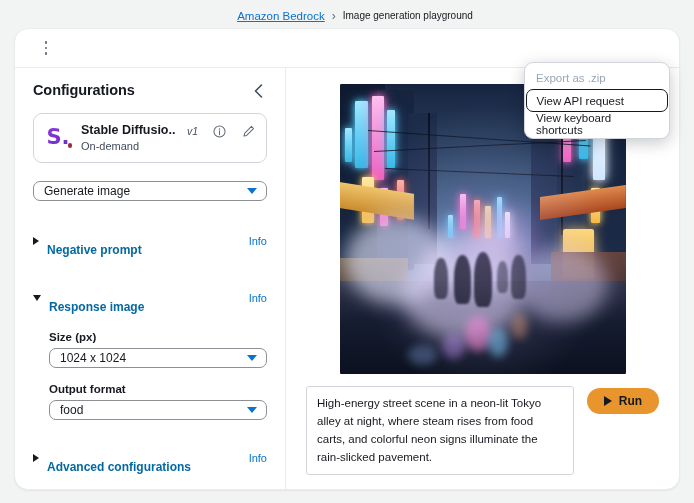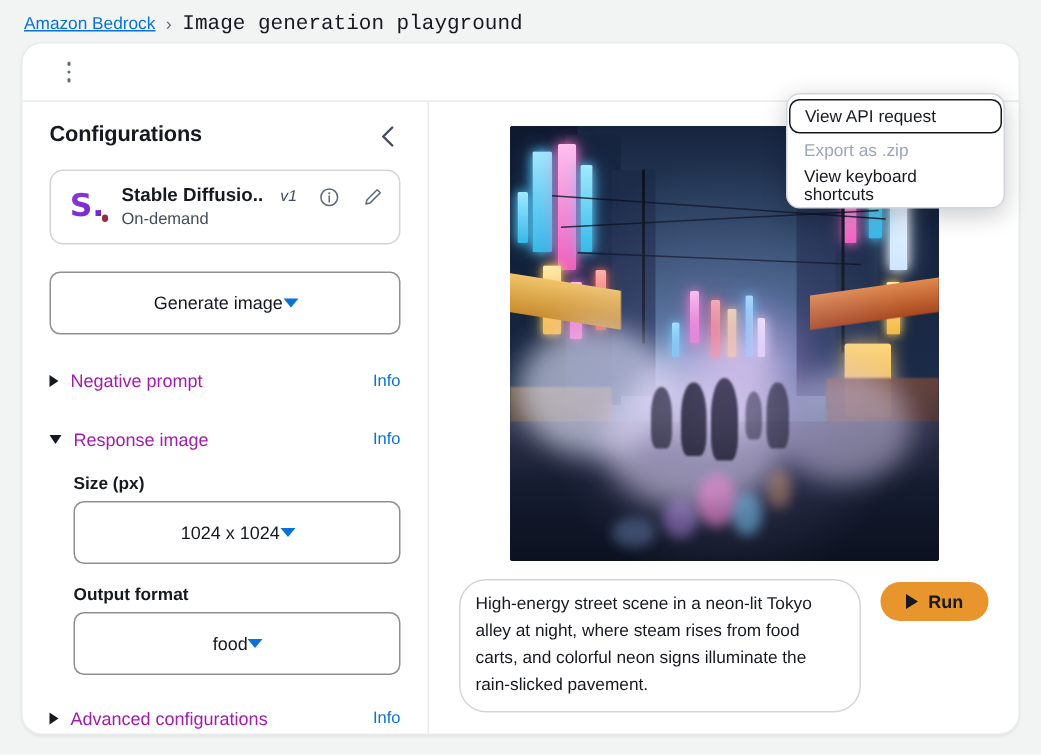--- a/index.html
+++ b/index.html
@@ -16,35 +16,35 @@
   }
 
   
   .breadcrumb {
     display: flex;
     align-items: center;
     gap: 7px;
     padding: 7px 0 0 16px;
     height: 24px;
     font-size: 11.5px;
+    justify-content: center;
   }
   .crumb-link {
     color: #0972d3;
     text-decoration: underline;
     cursor: pointer;
     font-size: 11.5px;
   }
   .crumb-sep {
     color: #5f6b7a;
     font-size: 12px;
   }
   .crumb-current {
     color: #16191f;
-    font-size: 14px;
-    font-family: Liberation Mono, monospace;
+    font-size: 10px;
   }
 
   
   .card {
     position: absolute;
     left: 14px;
     top: 28px;
     width: 666px;
     height: 462px;
     background: #ffffff;
@@ -197,26 +197,26 @@
   .icon-btn.pencil { margin-left: 5px; }
 
   
   .field-label {
     font-size: 11.5px;
     font-weight: bold;
     color: #16191f;
     margin-bottom: 5px;
   }
   .select {
-    height: 42px;
+    height: 20px;
     border: 1px solid #8c8f93;
     border-radius: 7px;
     display: flex;
     align-items: center;
-    justify-content: center;
+    justify-content: space-between;
     padding: 0 9px 0 10px;
     font-size: 12px;
     color: #16191f;
     cursor: pointer;
     background: #fff;
   }
   .caret-down {
     width: 0; height: 0;
     border-left: 5px solid transparent;
     border-right: 5px solid transparent;
@@ -245,22 +245,23 @@
     border-left: 6.5px solid #16191f;
   }
   .tri-down {
     width: 0; height: 0;
     border-left: 4.5px solid transparent;
     border-right: 4.5px solid transparent;
     border-top: 6.5px solid #16191f;
   }
   .expander-label {
     font-size: 12px;
-    font-weight: normal;
-    color: #a21caf;
+    font-weight: bold;
+    color: #0369a1;
+    margin-top: 18px;
   }
   .info-link {
     font-size: 11px;
     color: #0972d3;
     cursor: pointer;
     padding-left: 32px;
   }
 
   .sub-group { padding-left: 16px; }
 
@@ -404,21 +405,21 @@
     align-items: flex-start;
     gap: 13px;
     margin-top: 12px;
     width: 100%;
     padding: 0 2px;
   }
   .prompt-box {
     flex: 1;
     min-height: 60px;
     border: 1px solid #d1d5db;
-    border-radius: 18px;
+    border-radius: 3px;
     padding: 7px 10px;
     font-size: 11.5px;
     line-height: 1.58;
     color: #16191f;
     background: #fff;
     cursor: text;
   }
   .run-btn {
     width: 72px;
     height: 26px;
@@ -660,16 +661,16 @@
         <div class="run-btn">
           <span class="run-tri"></span>
           <span class="run-label">Run</span>
         </div>
       </div>
     </div>
   </div>
 </div>
 
 <div class="menu">
+  <div class="menu-item disabled">Export as .zip</div>
   <div class="menu-item focused">View API request</div>
-  <div class="menu-item disabled">Export as .zip</div>
   <div class="menu-item">View keyboard shortcuts</div>
 </div>
 
 </body></html>

